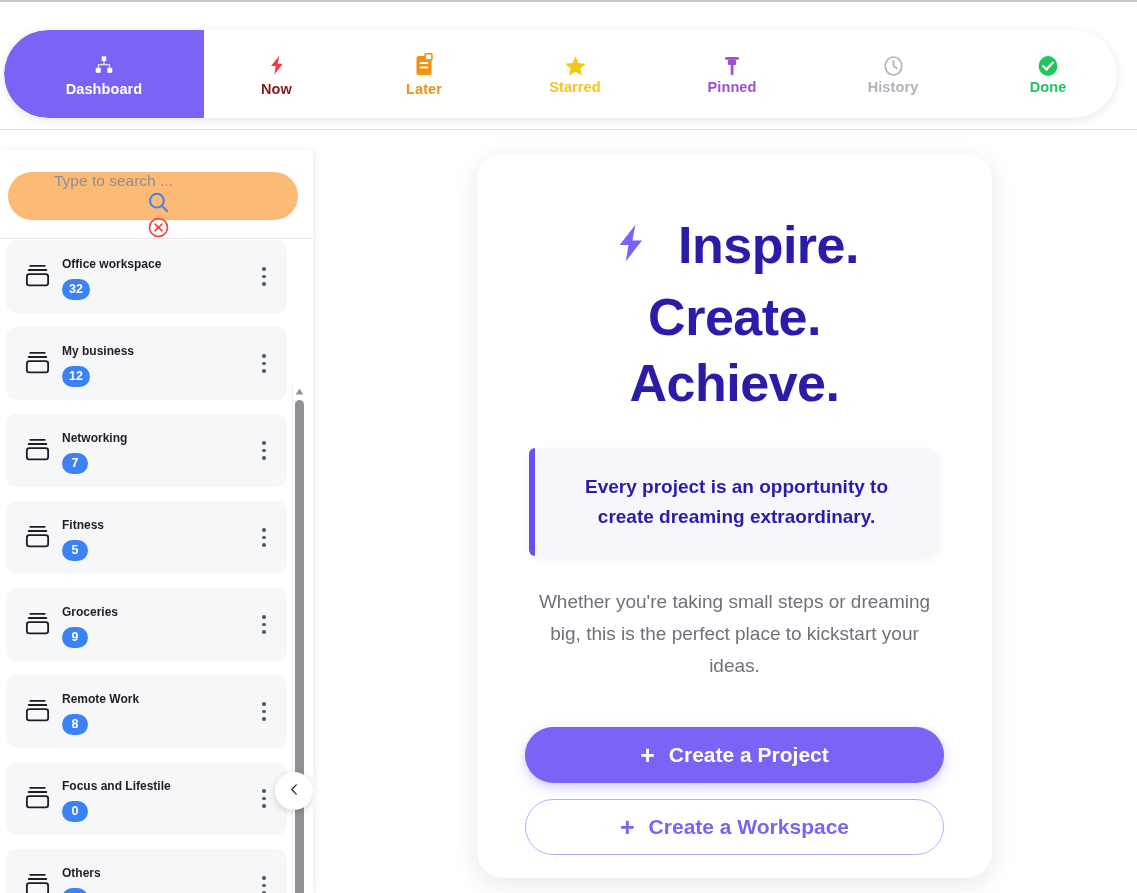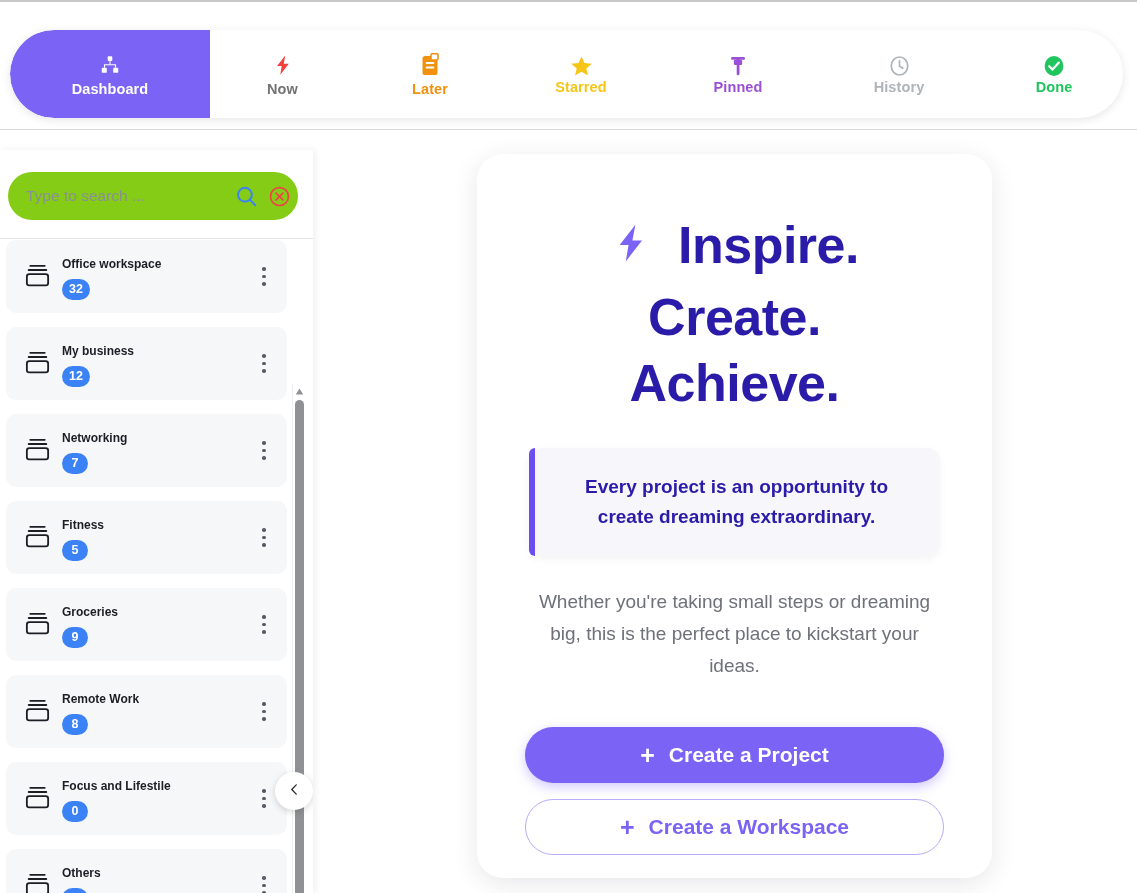--- a/index.html
+++ b/index.html
@@ -19,21 +19,21 @@
     width: 1137px;
     height: 130px;
     background: #ffffff;
     border-top: 2px solid #c9c9c9;
     border-bottom: 1px solid #d9d9d9;
   }
 
   #navbar {
     position: absolute;
     top: 28px;
-    left: 10px;
+    left: 4px;
     width: 1113px;
     height: 88px;
     background: #ffffff;
     border-radius: 44px;
     box-shadow: 0 2px 10px rgba(0,0,0,0.10);
     display: flex;
     align-items: stretch;
     overflow: hidden;
   }
 
@@ -66,21 +66,21 @@
   }
   .nav-item.active .nav-lbl { color: #ffffff; }
 
   .nav-item.n-now    { width: 145px; }
   .nav-item.n-later  { width: 150px; }
   .nav-item.n-star   { width: 152px; }
   .nav-item.n-pin    { width: 162px; }
   .nav-item.n-hist   { width: 160px; }
   .nav-item.n-done   { width: 150px; }
 
-  .nav-item.n-now   .nav-lbl { color: #737373; }
+  .nav-item.n-now   .nav-lbl { color: #7f1d1d; }
   .nav-item.n-later .nav-lbl { color: #f0920f; }
   .nav-item.n-star  .nav-lbl { color: #f5c518; }
   .nav-item.n-pin   .nav-lbl { color: #9b4fd6; }
   .nav-item.n-hist  .nav-lbl { color: #aeb4ba; }
   .nav-item.n-done  .nav-lbl { color: #20c55e; }
 
   .nav-item.n-star .nav-lbl,
   .nav-item.n-pin  .nav-lbl,
   .nav-item.n-hist .nav-lbl,
   .nav-item.n-done .nav-lbl { margin-top: -3px; }
@@ -94,25 +94,26 @@
     height: 743px;
     background: #ffffff;
     box-shadow: 2px 0 7px rgba(0,0,0,0.07);
     overflow: hidden;
   }
 
   #search-row {
     position: absolute;
     top: 22px; left: 8px;
     width: 290px; height: 48px;
-    background: #84cc16;
+    background: #fdba74;
     border-radius: 24px;
     display: flex;
     align-items: center;
     padding: 0 16px 0 18px;
+    flex-direction: column;
   }
   #search-input {
     flex: 1;
     border: none;
     outline: none;
     background: transparent;
     font-family: "Liberation Sans", sans-serif;
     font-size: 15.5px;
     color: #444;
   }

